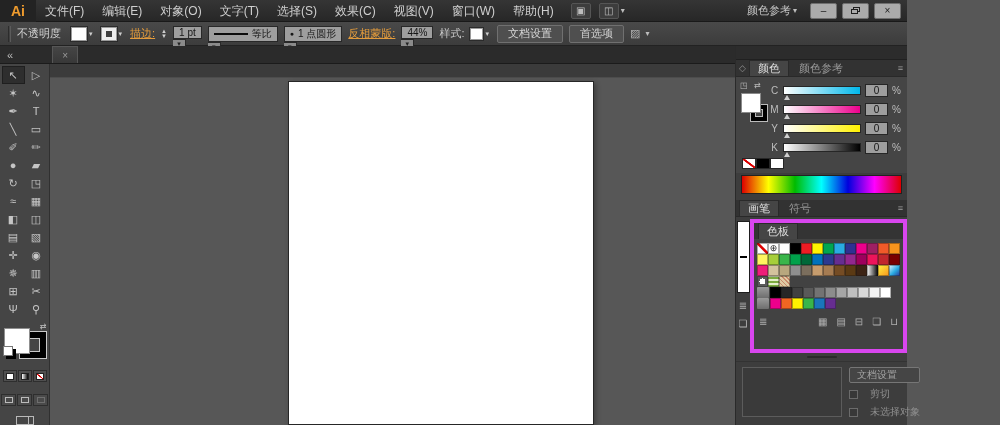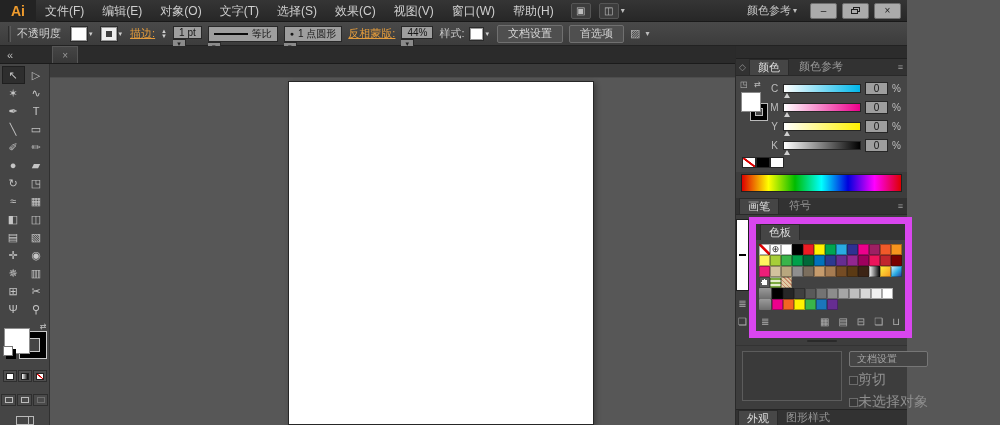--- a/index.html
+++ b/index.html
@@ -100,21 +100,21 @@
   .mini-sw.none{background:linear-gradient(to top right,#fff 42%,#d00 46%,#d00 56%,#fff 60%);}
   .mini-sw.blk{background:#000;}
   .spectrum{height:19px;margin:2px 5px 6px 5px;border:1px solid #222;}
 
   .bruses-zone{flex:1;display:flex;background:#3d3d3d;position:relative;}
   .brush-strip{width:18px;display:flex;flex-direction:column;align-items:center;padding-top:4px;background:#3d3d3d;}
   .brush-preview{width:13px;height:72px;background:#fff;border:1px solid #1e1e1e;position:relative;}
   .brush-preview::after{content:"";position:absolute;left:2px;right:2px;top:34px;height:2px;background:#000;}
   .pn-icon{color:#b0b0b0;font-size:10px;line-height:1;}
   .brush-strip .pn-icon{margin-top:8px;}
-  .sw-panel{flex:1;background:#424242;border:7px solid #d946ef;margin:2px 0 0 0;display:flex;flex-direction:column;}
+  .sw-panel{flex:1;background:#424242;border:4px solid #d946ef;margin:2px 0 0 0;display:flex;flex-direction:column;}
   .sw-tabrow{height:16px;background:#343434;display:flex;align-items:flex-end;padding-left:4px;}
   .sw-grid{padding:4px 3px 2px 3px;}
   .sw-row{display:flex;height:11px;}
   .sw{width:11px;height:11px;box-shadow:inset 0 0 0 1px rgba(20,20,20,.35);flex:none;}
   .sw.none{background:linear-gradient(to top right,#fff 40%,#d00 46%,#d00 57%,#fff 62%);}
   .sw.reg{background:#fff;color:#2b2b2b;font-size:9px;line-height:11px;text-align:center;}
   .sw.folder{background:linear-gradient(#9a9a9a,#6e6e6e);border-radius:1px;box-shadow:none;margin-right:1px;width:12px;}
   .sw.grad-kb{background:linear-gradient(to right,#fff,#000);}
   .sw.grad-yo{background:linear-gradient(135deg,#fff33f,#f7941d);}
   .sw.grad-cb{background:linear-gradient(135deg,#eaf6ff,#29abe2 55%,#2e3192);}
@@ -123,21 +123,21 @@
   .sw.pat-tex{background:repeating-linear-gradient(45deg,#c98a6b 0 1px,#e0cba4 1px 3px);}
   .sw-toolbar{height:17px;display:flex;align-items:center;gap:9px;padding:0 5px;margin-top:2px;}
   .sw-toolbar .pn-icon:first-child{margin-right:auto;}
   .gripper{height:8px;display:flex;align-items:center;justify-content:center;background:#3d3d3d;}
   .gripper span{width:30px;height:2px;background:#2a2a2a;border-radius:1px;}
 
   .transp{height:64px;background:#3d3d3d;display:flex;gap:7px;padding:5px 6px;border-top:1px solid #333;}
   .transp-thumb{width:100px;height:50px;background:#3a3a3a;border:1px solid #5c5c5c;flex:none;}
   .transp-right{display:flex;flex-direction:column;gap:4px;}
   .make-mask{height:16px;padding:0 7px;background:#454545;border:1px solid #767676;border-radius:2px;color:#a5a5a5;font-size:10px;display:flex;align-items:center;white-space:nowrap;}
-  .cbrow{display:flex;align-items:center;gap:0;color:#8f8f8f;font-size:14px;white-space:nowrap;}
+  .cbrow{display:flex;align-items:center;gap:12px;color:#8f8f8f;font-size:10px;white-space:nowrap;}
   .cb{width:9px;height:9px;background:#383838;border:1px solid #6b6b6b;flex:none;}
 
   .bgroup-row{height:16px;background:#323232;border-top:1px solid #242424;display:flex;align-items:flex-end;padding-left:2px;}
   .bgroup-row .ptab{height:15px;font-size:11px;}
   .bgroup-row .ptab.active{background:#474747;}
 </style>
 </head>
 <body>
 
 <div class="stage">
@@ -476,20 +476,16 @@
           <span>剪切</span>
         </span>
         <span class="cbrow">
           <span class="cb"></span>
           <span>未选择对象</span>
         </span>
       </div>
     </div>
 
     <div id="bottom-groups">
-        <div class="bgroup-row">
-          <span class="ptab active">外观</span>
-          <span class="ptab">图形样式</span>
-        </div>
       </div>
   </div>
 
 </div>
 
 </body></html>

